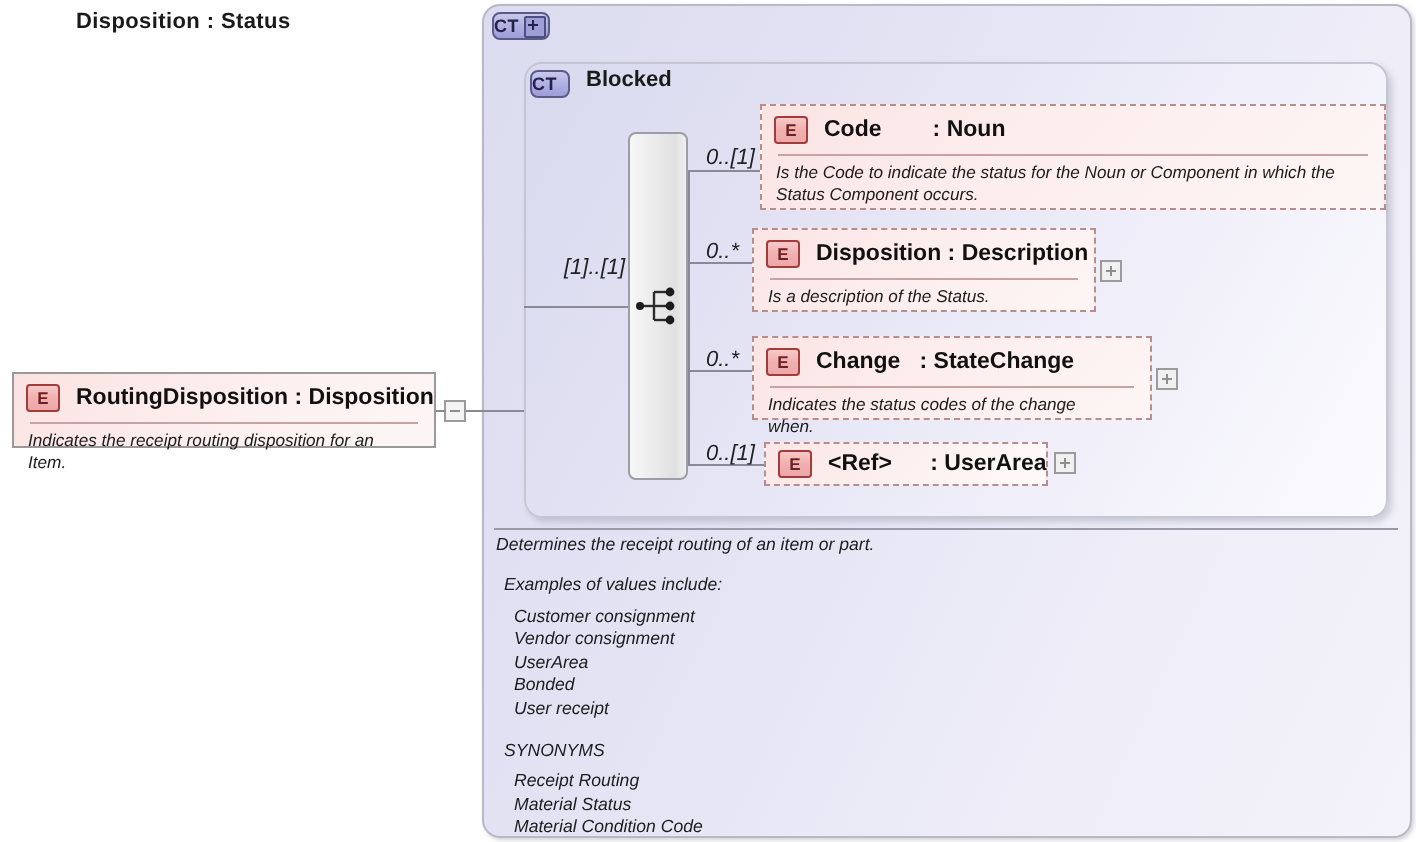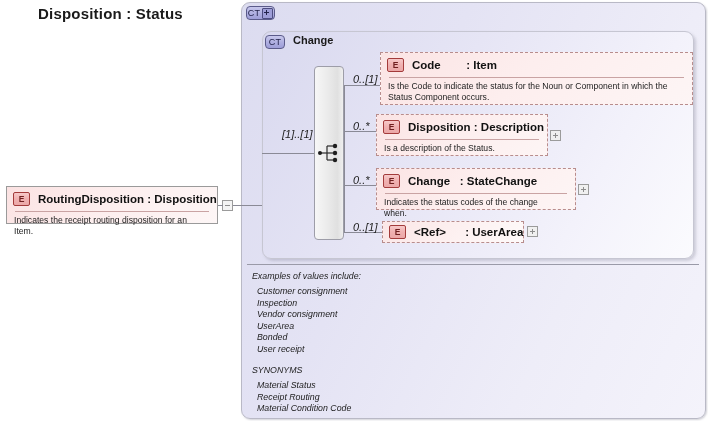--- a/index.html
+++ b/index.html
@@ -16,21 +16,21 @@
   .ct-outer{
     position:absolute;left:241px;top:2px;width:465px;height:417px;
     border:1px solid #b9b9c6;
     border-radius:9px;
     background:linear-gradient(115deg,#dcdcf0 0%,#e4e3f4 35%,#eeedf8 70%,#f4f3fb 100%);
     box-sizing:border-box;
     box-shadow:1px 1px 2px rgba(120,120,140,.35);
   }
   .ct-outer-title{
     position:absolute;left:38px;top:5px;
-    font-size:15px;font-weight:bold;color:#1a1a1a;
+    font-size:11px;font-weight:bold;color:#1a1a1a;
     letter-spacing:.2px;white-space:nowrap;
   }
 
   
   .ct-inner{
     position:absolute;left:262px;top:31px;width:432px;height:228px;
     border:1px solid #c6c6d2;
     border-radius:9px;
     background:linear-gradient(120deg,#d9d9ef 0%,#e6e5f5 40%,#f3f2fb 75%,#fbfbfe 100%);
     box-sizing:border-box;
@@ -42,22 +42,22 @@
   }
 
   
   .ct-badge{
     position:absolute;
     height:14px;
     border:1px solid #5b5b8a;
     border-radius:4px;
     background:linear-gradient(180deg,#c8c8ec 0%,#aeaee0 55%,#9e9ed8 100%);
     color:#22224a;
-    font-size:9px;font-weight:normal;
-    display:flex;align-items:center;justify-content:center;
+    font-size:9px;font-weight:bold;
+    display:flex;align-items:center;justify-content:flex-start;
     box-sizing:border-box;
     letter-spacing:.3px;
   }
   .ct-badge-outer{left:246px;top:6px;width:29px;}
   .ct-badge-inner{left:265px;top:35px;width:20px;}
   .ct-plus{
     display:inline-block;width:9px;height:9px;margin-left:2px;
     background:#9e9ed8;border:1px solid #4d4d80;border-radius:1px;
     position:relative;
   }
@@ -98,21 +98,21 @@
   }
   .e-title{
     margin-left:8px;font-size:11.5px;font-weight:bold;color:#111;
     white-space:pre;
   }
   .ebox-sep{
     position:absolute;left:8px;right:8px;top:24px;height:1px;background:#c9a3a3;
   }
   .ebox-doc{
     padding:4px 21px 3px 7px;
-    font-size:8.6px;color:#1c1c1c;
+    font-size:8.6px;font-style:italic;color:#1c1c1c;
     line-height:1.32;
   }
 
   
   .expander{
     position:absolute;width:11px;height:11px;
     border:1px solid #9b9b9b;background:#f0f0f0;box-sizing:border-box;
   }
   .expander::before,.expander::after{content:"";position:absolute;background:#8d8d8d;}
   .expander::before{left:2px;top:4px;width:5px;height:1px;}
@@ -157,21 +157,21 @@
   <div class="ct-badge ct-badge-outer">
     <span>CT</span>
     <span class="ct-plus"></span>
   </div>
   <div class="ct-outer-title">Disposition : Status</div>
 
   <div class="ct-inner"></div>
   <div class="ct-badge ct-badge-inner">
     <span>CT</span>
   </div>
-  <div class="ct-inner-title">Change</div>
+  <div class="ct-inner-title">Blocked</div>
 
   <div class="ebox solid" style="left:6px;top:186px;width:212px;height:38px;">
     <div class="ebox-head">
       <div class="e-badge">E</div>
       <div class="e-title">RoutingDisposition : Disposition</div>
     </div>
     <div class="ebox-sep"></div>
     <div class="ebox-doc">Indicates the receipt routing disposition for an Item.</div>
   </div>
   <div class="collapser" style="left:222px;top:200px;"></div>
@@ -194,21 +194,21 @@
     <circle cx="17" cy="10" r="2.2" fill="#1c1c1c"></circle>
     <circle cx="17" cy="17" r="2.2" fill="#1c1c1c"></circle>
   </svg>
 
   <div class="line hline" style="left:344px;top:85px;width:36px;"></div>
   <div class="line vline" style="left:344px;top:85px;height:69px;"></div>
   <div class="card" style="left:353px;top:73px;">0..[1]</div>
   <div class="ebox" style="left:380px;top:52px;width:313px;height:53px;">
     <div class="ebox-head">
       <div class="e-badge">E</div>
-      <div class="e-title">Code        : Item</div>
+      <div class="e-title">Code        : Noun</div>
     </div>
     <div class="ebox-sep"></div>
     <div class="ebox-doc">Is the Code to indicate the status for the Noun or Component in which the Status Component occurs.</div>
   </div>
 
   <div class="line hline" style="left:344px;top:131px;width:32px;"></div>
   <div class="card" style="left:353px;top:120px;">0..*</div>
   <div class="ebox" style="left:376px;top:114px;width:172px;height:42px;">
     <div class="ebox-head">
       <div class="e-badge">E</div>
@@ -237,32 +237,32 @@
   <div class="ebox" style="left:382px;top:221px;width:142px;height:22px;background:linear-gradient(135deg,#fbe6e6 0%,#fdf2f2 60%,#fefafa 100%);">
     <div class="ebox-head" style="height:20px;">
       <div class="e-badge">E</div>
       <div class="e-title">&lt;Ref&gt;      : UserArea</div>
     </div>
   </div>
   <div class="expander" style="left:527px;top:226px;"></div>
 
   <div class="doc-rule"></div>
   <div class="doc">
+    <p class="lead">Determines the receipt routing of an item or part.</p>
     <p class="hdr">Examples of values include:</p>
     <ul>
       <li>Customer consignment</li>
-      <li>Inspection</li>
       <li>Vendor consignment</li>
       <li>UserArea</li>
       <li>Bonded</li>
       <li>User receipt</li>
     </ul>
     <div class="syn-block">
       <p class="hdr">SYNONYMS</p>
       <ul>
+        <li>Receipt Routing</li>
         <li>Material Status</li>
-        <li>Receipt Routing</li>
         <li>Material Condition Code</li>
       </ul>
     </div>
   </div>
 
 </div>
 
 </body></html>

